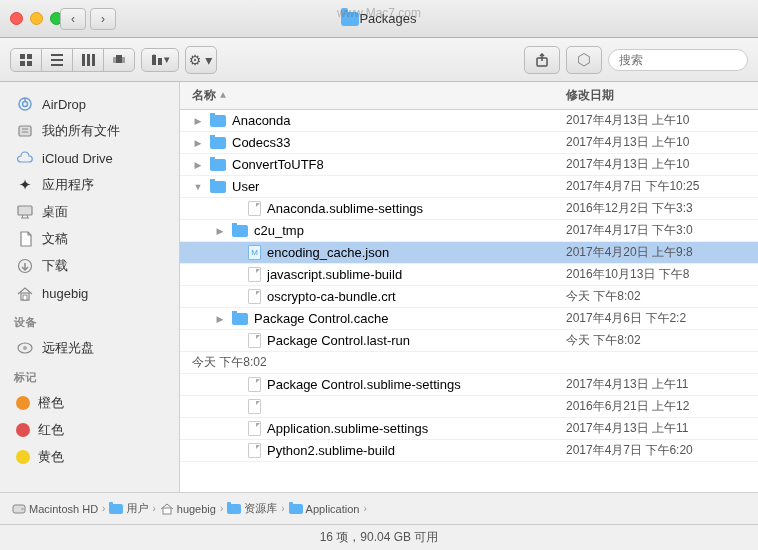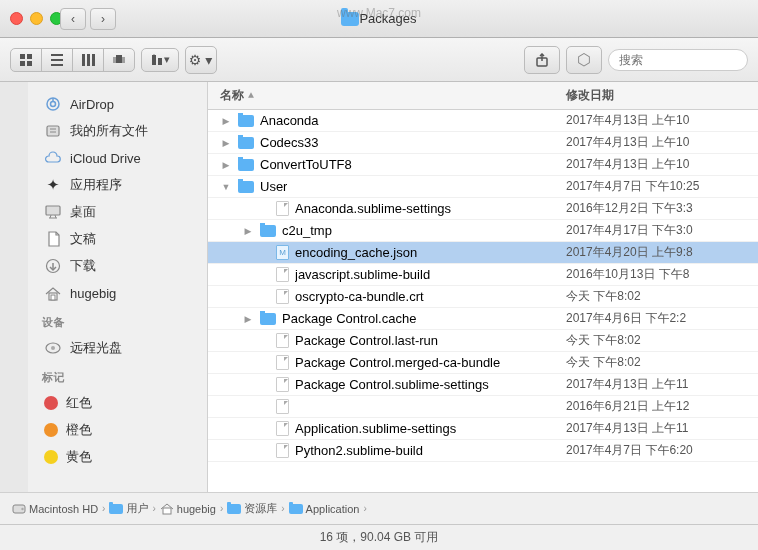--- a/index.html
+++ b/index.html
@@ -463,21 +463,21 @@
           <polyline points="5,3 7,1 9,3"></polyline>
           <line x1="7" y1="1" x2="7" y2="8"></line>
         </svg>
     </div>
 
     <div class="toolbar-action-btn" style="width:36px; font-size:16px; color:#888;">⬡</div>
 
     <input type="text" class="toolbar-search" placeholder="搜索" style="">
   </div>
 
-  <div class="main-layout" style="height: 410px; margin-left: 28px;">
+  <div class="main-layout" style="height: 410px;">
 
     <div class="sidebar">
 
       <div class="sidebar-item">
         <span class="sidebar-icon">
           <svg width="16" height="16" viewBox="0 0 16 16" fill="none">
             <circle cx="8" cy="8" r="6" stroke="#6a9fd8" stroke-width="1.5" fill="none"></circle>
             <circle cx="8" cy="8" r="2.5" stroke="#6a9fd8" stroke-width="1.5" fill="none"></circle>
             <line x1="8" y1="5.5" x2="8" y2="2" stroke="#6a9fd8" stroke-width="1.5"></line>
           </svg>
@@ -562,27 +562,27 @@
             <ellipse cx="8" cy="7" rx="7" ry="5" stroke="#888" stroke-width="1.2" fill="#eee"></ellipse>
             <ellipse cx="8" cy="7" rx="2" ry="2" fill="#aaa"></ellipse>
           </svg>
         </span>
         <span class="sidebar-label">远程光盘</span>
       </div>
 
       <div class="sidebar-section-label">标记</div>
 
       <div class="sidebar-item">
+        <span class="tag-dot" style="background:#f0922a;"></span>
+        <span class="sidebar-label">橙色</span>
+      </div>
+
+      <div class="sidebar-item">
         <span class="tag-dot" style="background:#e05050;"></span>
         <span class="sidebar-label">红色</span>
-      </div>
-
-      <div class="sidebar-item">
-        <span class="tag-dot" style="background:#f0922a;"></span>
-        <span class="sidebar-label">橙色</span>
       </div>
 
       <div class="sidebar-item">
         <span class="tag-dot" style="background:#f5d020;"></span>
         <span class="sidebar-label">黄色</span>
       </div>
     </div>
 
     <div class="file-area">
 
@@ -710,26 +710,20 @@
           <div class="file-row-name">
             <span class="expand-arrow indent-1"></span>
             <span style="display:inline-block;width:16px;"></span>
             <span class="file-doc-icon"></span>
             <span class="file-name-text">Package Control.last-run</span>
           </div>
           <div class="file-row-date">今天 下午8:02</div>
         </div>
 
         <div class="file-row">
-          <div class="file-row-name">
-            <span class="expand-arrow indent-1"></span>
-            <span style="display:inline-block;width:16px;"></span>
-            <span class="file-doc-icon"></span>
-            <span class="file-name-text">Package Control.merged-ca-bundle</span>
-          </div>
           <div class="file-row-date">今天 下午8:02</div>
         </div>
 
         <div class="file-row">
           <div class="file-row-name">
             <span class="expand-arrow indent-1"></span>
             <span style="display:inline-block;width:16px;"></span>
             <span class="file-doc-icon"></span>
             <span class="file-name-text">Package Control.sublime-settings</span>
           </div>

